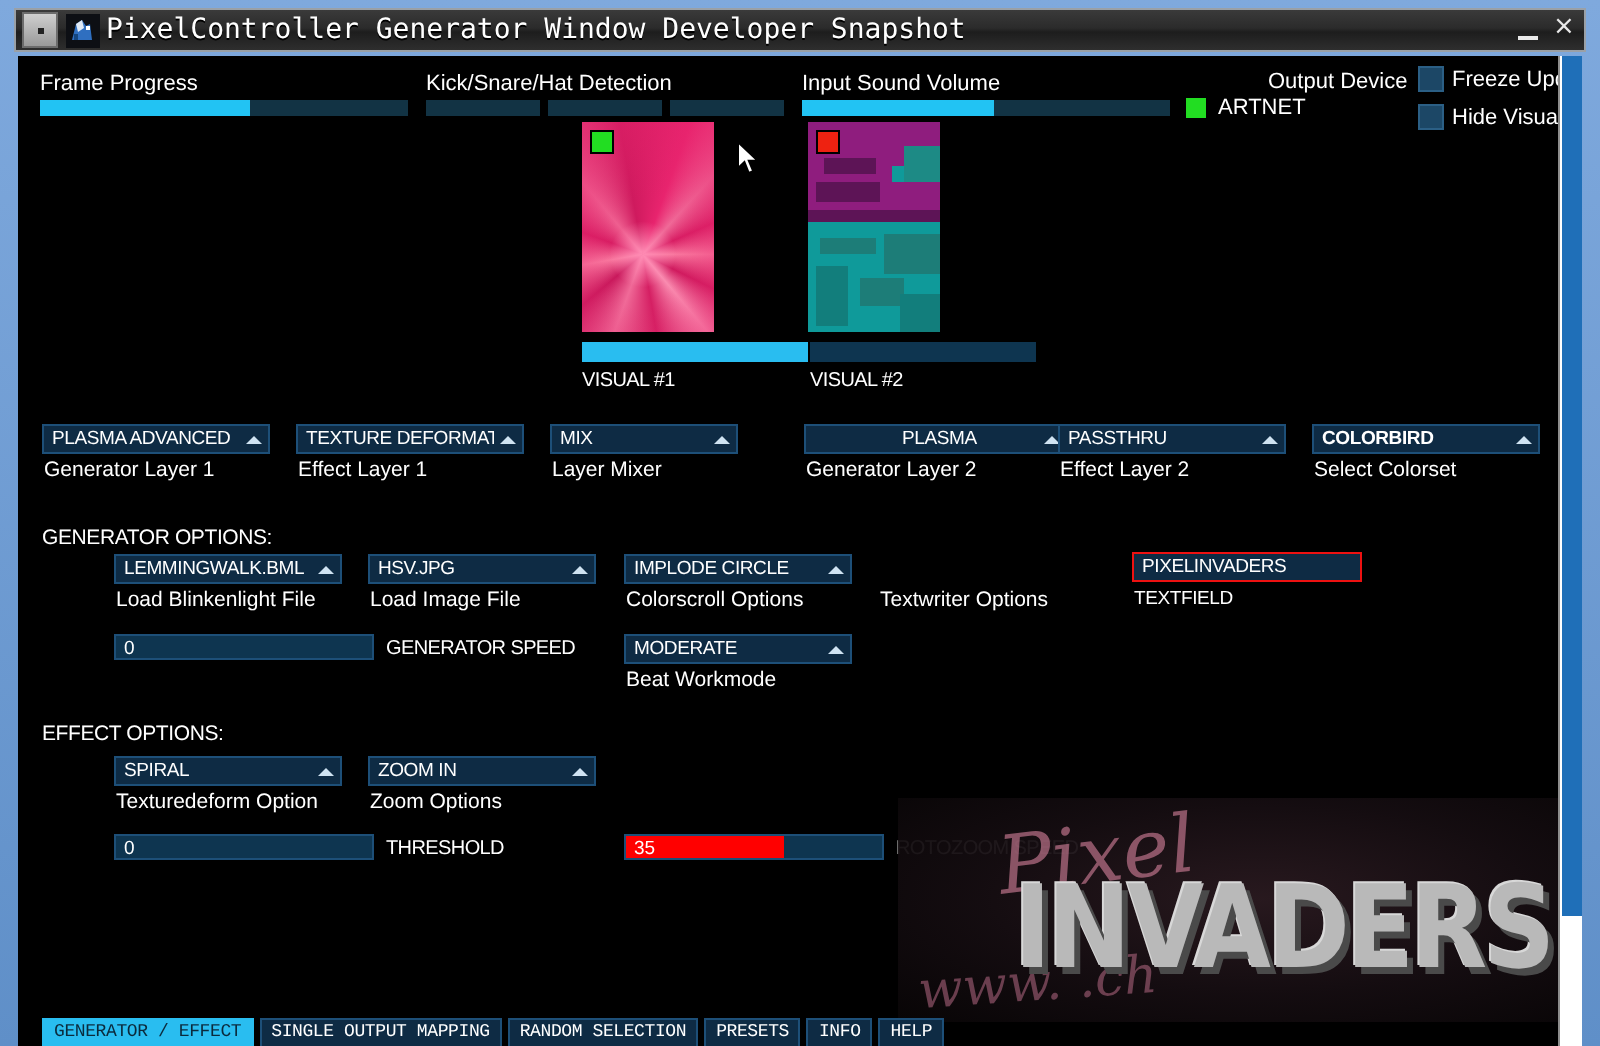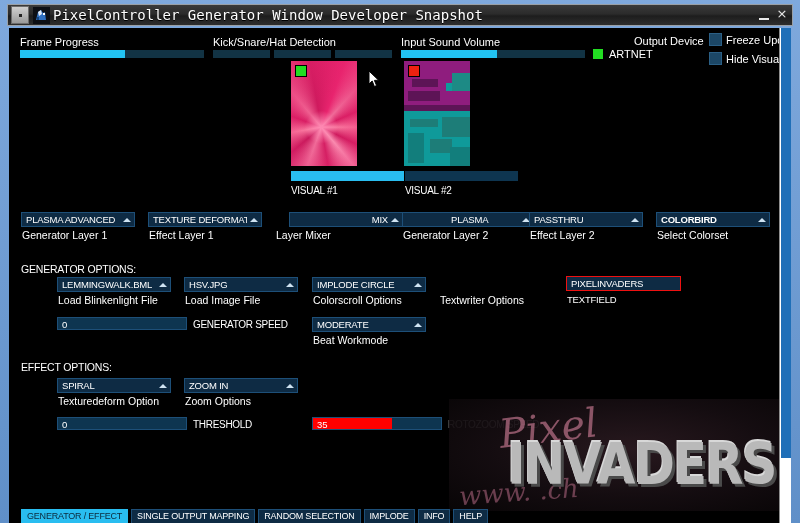--- a/index.html
+++ b/index.html
@@ -324,21 +324,21 @@
   .tab {
     height: 14px;
     background: #0e2b44;
     border: 1px solid #1d4f78;
     border-bottom: none;
     box-sizing: border-box;
     color: #ffffff;
     font-size: 9px;
     letter-spacing: -0.2px;
     padding: 1px 5px 0 5px;
-    font-family: Liberation Sans, sans-serif;
+    font-family: Liberation Mono, monospace;
     white-space: nowrap;
     cursor: pointer;
   }
   .tab.active {
     background: #29bdf0;
     border-color: #29bdf0;
     color: #0b2a3c;
   }
 
   
@@ -461,21 +461,21 @@
         <span class="dd-arrow"></span>
       </div>
       <div class="dd-caption" style="left:13px;top:201px;">Generator Layer 1</div>
 
       <div class="dd" style="left:139px;top:184px;width:114px;">
         <span class="dd-text">TEXTURE DEFORMATION</span>
         <span class="dd-arrow"></span>
       </div>
       <div class="dd-caption" style="left:140px;top:201px;">Effect Layer 1</div>
 
-      <div class="dd" style="left:280px;top:184px;width:114px;text-align:right;">
+      <div class="dd" style="left:266px;top:184px;width:94px;">
         <span class="dd-text">MIX</span>
         <span class="dd-arrow"></span>
       </div>
       <div class="dd-caption" style="left:267px;top:201px;">Layer Mixer</div>
 
       <div class="dd" style="left:393px;top:184px;width:132px;padding-left:44px;">
         <span class="dd-text">PLASMA</span>
         <span class="dd-arrow"></span>
       </div>
       <div class="dd-caption" style="left:394px;top:201px;">Generator Layer 2</div>
@@ -559,21 +559,21 @@
         <div class="wm-bg"></div>
         <div class="wm-script2">www.                    .ch</div>
         <div class="wm-script">Pixel</div>
         <div class="wm-main">INVADERS</div>
       </div>
 
       <div class="tabbar">
         <div class="tab active">GENERATOR / EFFECT</div>
         <div class="tab">SINGLE OUTPUT MAPPING</div>
         <div class="tab">RANDOM SELECTION</div>
-        <div class="tab">IMPLODE</div>
+        <div class="tab">PRESETS</div>
         <div class="tab">INFO</div>
         <div class="tab">HELP</div>
       </div>
 
       <div class="cursor" style="left:360px;top:43px;">
         <svg width="12" height="18" viewBox="0 0 12 18">
           <polygon points="0,0 0,13 3.2,10 5.4,15.5 7.6,14.6 5.4,9.4 9.6,9.2" fill="#ffffff" stroke="#000000" stroke-width="1"></polygon>
         </svg>
       </div>
 

